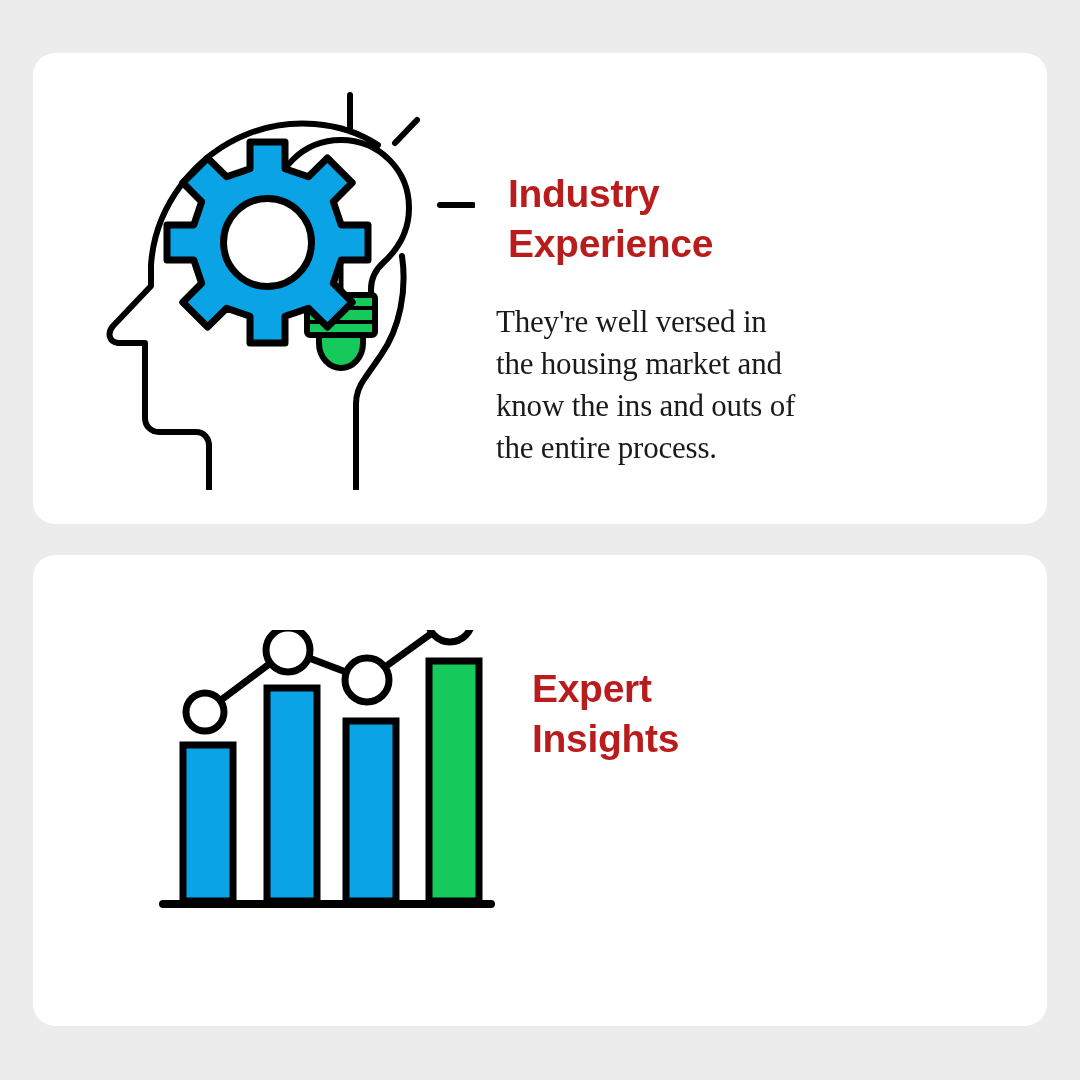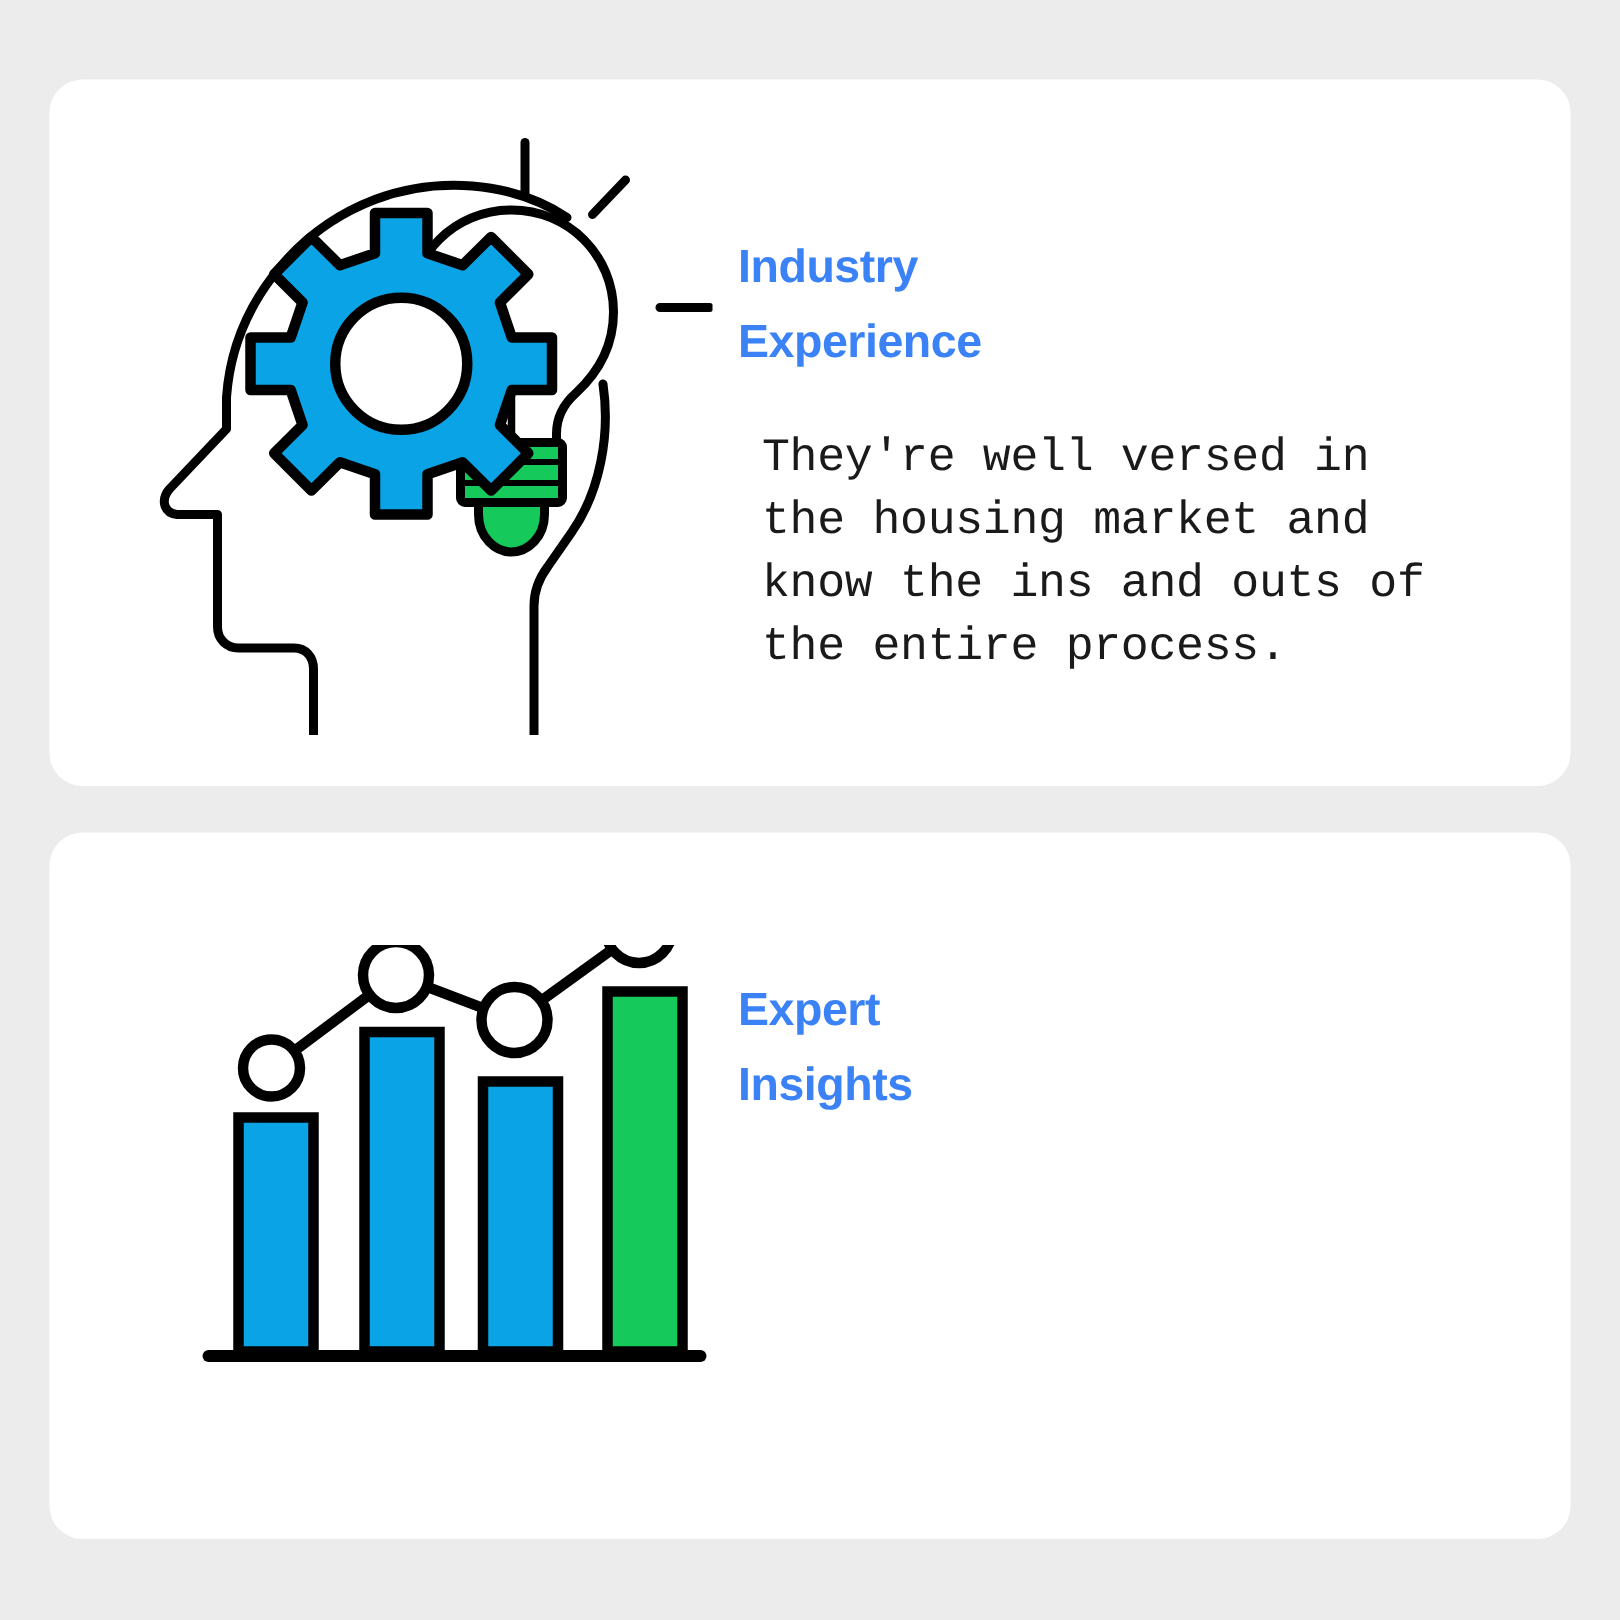--- a/index.html
+++ b/index.html
@@ -27,20 +27,21 @@
     border-radius: 22px;
     box-sizing: border-box;
   }
   #card-industry-experience {
     top: 53px;
     height: 471px;
   }
   #card-expert-insights {
     top: 555px;
     height: 471px;
+    padding-left: 24px;
   }
   .card-inner {
     position: relative;
     width: 100%;
     height: 100%;
   }
   .illustration {
     position: absolute;
   }
   #illustration-head-gear-bulb {
@@ -57,33 +58,33 @@
   }
   .text-block {
     position: absolute;
     left: 459px;
     width: 520px;
   }
   #text-block-industry-experience { top: 100px; }
   #text-block-expert-insights     { top: 93px; }
 
   .card-heading {
-    margin: 0;
+    margin: 16px;
     font-family: "Liberation Sans", sans-serif;
     font-weight: bold;
-    font-size: 31px;
+    font-size: 39px;
     line-height: 50px;
     letter-spacing: -0.3px;
-    color: #3b82f6;
+    color: #b91c1c;
     white-space: pre-line;
   }
   .card-body {
-    margin: 16px;
+    margin: 4px;
     padding-top: 16px;
-    font-family: Liberation Mono, monospace;
+    font-family: Liberation Serif, serif;
     font-weight: 400;
     font-size: 31px;
     line-height: 42px;
     letter-spacing: -0.2px;
     color: #1a1a1a;
     white-space: pre-line;
   }
 </style>
 </head>
 <body>

